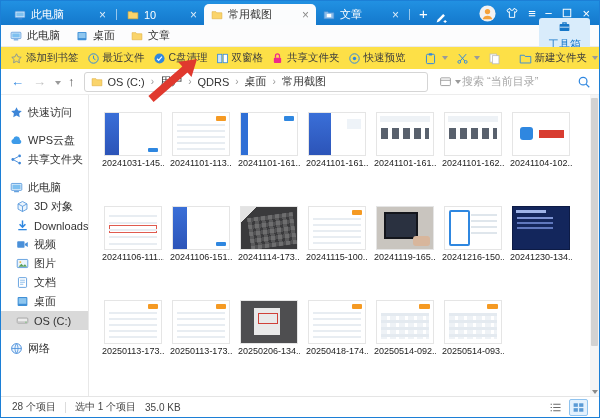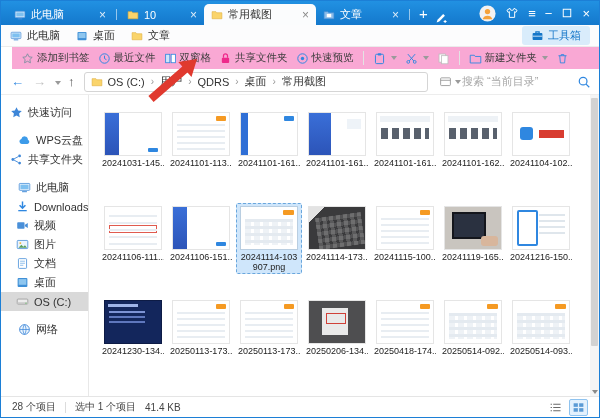--- a/index.html
+++ b/index.html
@@ -18,44 +18,44 @@
   .tsep { width:1px; height:11px; background:rgba(255,255,255,.55); margin:0 3px 5px; align-self:flex-end; }
   .newtab { color:#fff; font-size:15px; padding:0 6px; align-self:center; }
   .tb-right { margin-left:auto; display:flex; align-items:center; gap:9px; padding-right:9px; align-self:center; color:#fff; }
   .winglyph { color:#fff; font-size:13px; line-height:1; }
   .ic { display:inline-flex; align-items:center; justify-content:center; }
   .ic svg { display:block; }
 
   
   .bookmarks { height:22px; background:#fcfcfd; border-bottom:1px solid #ebebeb; display:flex; align-items:center; padding:0 9px; gap:16px; flex-shrink:0; }
   .bmitem { display:flex; align-items:center; gap:5px; }
-  .toolbox { margin-left:auto; background:#d9ecfb; color:#1576c8; border-radius:3px; padding:2px 9px; display:flex; align-items:center; gap:4px; }
-
-  
-  .toolbar { height:22px; background:#f9a8d4; display:flex; align-items:center; padding:0 5px; flex-shrink:0; font-size:10.5px; color:#3d3d3d;margin-left:11px; }
+  .toolbox { margin-left:auto; background:#d9ecfb; color:#1576c8; border-radius:3px; padding:2px 9px; display:flex; align-items:center; gap:4px;flex-direction:column; }
+
+  
+  .toolbar { height:22px; background:#fde047; display:flex; align-items:center; padding:0 5px; flex-shrink:0; font-size:10.5px; color:#3d3d3d; }
   .tbtn { display:flex; align-items:center; gap:3px; padding:2px 4px; white-space:nowrap; }
   .caret { width:0; height:0; border-left:3px solid transparent; border-right:3px solid transparent; border-top:4px solid #9a9a9a; margin-left:2px; }
   .tsep2 { width:1px; height:14px; background:#e3e3e3; margin:0 5px; }
 
   
   .pathbar { height:26px; display:flex; align-items:center; padding:0 8px; gap:5px; border-bottom:1px solid #ededed; flex-shrink:0; }
   .nav { font-size:13px; line-height:1; padding:0 2px; }
   .nav.back{color:#2f87e0;} .nav.fwd{color:#c2c2c2;} .nav.up{color:#555;}
   .addr { flex:1; height:20px; border:1px solid #d5d5d5; border-radius:3px; display:flex; align-items:center; padding:0 6px; gap:5px; margin:0 6px 0 2px; background:#fff; min-width:0; overflow:hidden; }
   .crumb { display:flex; align-items:center; gap:6px; white-space:nowrap; }
   .crumb-sep { color:#9a9a9a; font-size:10px; }
   .searcharea { width:152px; display:flex; align-items:center; gap:1px; color:#a7a7a7; }
   .searcharea .ph { flex:1; white-space:nowrap; overflow:hidden; }
 
   
   .main { flex:1; display:flex; min-height:0; }
   .sidebar { width:88px; border-right:1px solid #e8e8e8; padding-top:8px; flex-shrink:0; overflow:hidden; }
   .sitem { height:19px; display:flex; align-items:center; gap:5px; padding-left:9px; white-space:nowrap; }
   .sitem.ind { padding-left:15px; }
-  .sitem.gap { margin-top:9px;margin-left:8px; }
+  .sitem.gap { margin-top:9px; }
   .sitem.selected { background:#d9d9d9; }
   .content { flex:1; position:relative; background:#fff; min-width:0; }
   .grid { margin:14px 0 0 10px; display:grid; grid-template-columns:repeat(7,68px); grid-auto-rows:94px; }
   .cell { display:flex; justify-content:center; align-items:flex-start; }
   .cellbox { padding:4px 3px 2px; border-radius:2px; display:flex; flex-direction:column; align-items:center; }
   .cellbox.sel { background:#cfe6fb; outline:1px dashed #6aa7dd; outline-offset:-1px; }
   .fname { margin-top:3px; font-size:9px; line-height:10px; color:#222; text-align:center; max-width:62px; white-space:nowrap; overflow:hidden; }
   .sel .fname { white-space:normal; word-break:break-all; max-width:60px; }
 
   
@@ -240,20 +240,29 @@
           <svg viewBox="0 0 16 16" width="13" height="13">
             <circle cx="8" cy="8" r="5.8" fill="none" stroke="#2f87e0" stroke-width="1.2"></circle>
             <path d="M8 4.5V8l2.4 1.5" stroke="#2f87e0" stroke-width="1.2" fill="none"></path>
           </svg>
         </span>
         <span>最近文件</span>
       </span>
       <span class="tbtn">
         <span class="ic">
           <svg viewBox="0 0 16 16" width="13" height="13">
+            <circle cx="8" cy="8" r="6.2" fill="#2f87e0"></circle>
+            <path d="M5 8.3l2 2 4-4.6" stroke="#fff" stroke-width="1.5" fill="none"></path>
+          </svg>
+        </span>
+        <span>C盘清理</span>
+      </span>
+      <span class="tbtn">
+        <span class="ic">
+          <svg viewBox="0 0 16 16" width="13" height="13">
             <rect x="2" y="2.8" width="5.2" height="10.4" fill="#cfe6fb" stroke="#2f87e0"></rect>
             <rect x="8.8" y="2.8" width="5.2" height="10.4" fill="#fff" stroke="#2f87e0"></rect>
           </svg>
         </span>
         <span>双窗格</span>
       </span>
       <span class="tbtn">
         <span class="ic">
           <svg viewBox="0 0 16 16" width="13" height="13">
             <rect x="3.5" y="7" width="9" height="6.6" rx="1.2" fill="#ee2a8b"></rect>
@@ -395,20 +404,29 @@
               <rect x="1.5" y="3" width="13" height="8.5" rx="1" fill="#eaf4fd" stroke="#4a90d9"></rect>
               <rect x="3" y="4.5" width="10" height="5.5" fill="#7ec0f0"></rect>
               <rect x="5" y="12.5" width="6" height="1.3" fill="#4a90d9"></rect>
             </svg>
           </span>
           <span>此电脑</span>
         </div>
         <div class="sitem ind">
           <span class="ic">
             <svg viewBox="0 0 16 16" width="13" height="13">
+              <path d="M8 1.8l5.5 3v6.4L8 14.2l-5.5-3V4.8z" fill="#eaf4fd" stroke="#4a90d9"></path>
+              <path d="M8 7.8v6.4M8 7.8l5.5-3M8 7.8l-5.5-3" stroke="#4a90d9" fill="none"></path>
+            </svg>
+          </span>
+          <span>3D 对象</span>
+        </div>
+        <div class="sitem ind">
+          <span class="ic">
+            <svg viewBox="0 0 16 16" width="13" height="13">
               <path d="M8 1.8v7" stroke="#2f87e0" stroke-width="1.8" fill="none"></path>
               <path d="M4.4 6.4L8 10l3.6-3.6" stroke="#2f87e0" stroke-width="1.8" fill="none"></path>
               <rect x="2.8" y="12.3" width="10.4" height="1.6" fill="#2f87e0"></rect>
             </svg>
           </span>
           <span>Downloads</span>
         </div>
         <div class="sitem ind">
           <span class="ic">
             <svg viewBox="0 0 16 16" width="13" height="13">
@@ -513,26 +531,20 @@
           <div class="cell">
             <div class="cellbox">
               <div class="thumb t-doc-table"></div>
               <div class="fname">20241106-111...</div>
             </div>
           </div>
           <div class="cell">
             <div class="cellbox">
               <div class="thumb t-app-blue"></div>
               <div class="fname">20241106-151...</div>
-            </div>
-          </div>
-          <div class="cell">
-            <div class="cellbox sel">
-              <div class="thumb t-doc-table-orange"></div>
-              <div class="fname">20241114-103907.png</div>
             </div>
           </div>
           <div class="cell">
             <div class="cellbox">
               <div class="thumb t-keyboard"></div>
               <div class="fname">20241114-173...</div>
             </div>
           </div>
           <div class="cell">
             <div class="cellbox">
@@ -599,21 +611,21 @@
         <div class="vthumb"></div>
         <div class="varrow"></div>
       </div>
     </div>
   </div>
 
   <div class="statusbar">
     <span>28 个项目</span>
     <span class="ssep"></span>
     <span>选中 1 个项目</span>
-    <span>41.4 KB</span>
+    <span>35.0 KB</span>
     <span class="viewbtns">
       <span class="viewbtn" id="listview-slot">
           <svg viewBox="0 0 16 16" width="13" height="13">
             <path d="M2 4h1.6M2 8h1.6M2 12h1.6" stroke="#6a6a6a" stroke-width="1.3"></path>
             <path d="M5.2 4h9M5.2 8h9M5.2 12h9" stroke="#6a6a6a" stroke-width="1.3"></path>
           </svg>
         </span>
       <span class="viewbtn active" id="gridview-slot">
           <svg viewBox="0 0 16 16" width="13" height="13">
             <rect x="2" y="2.8" width="5.2" height="4.4" fill="#5b9bd5"></rect>

